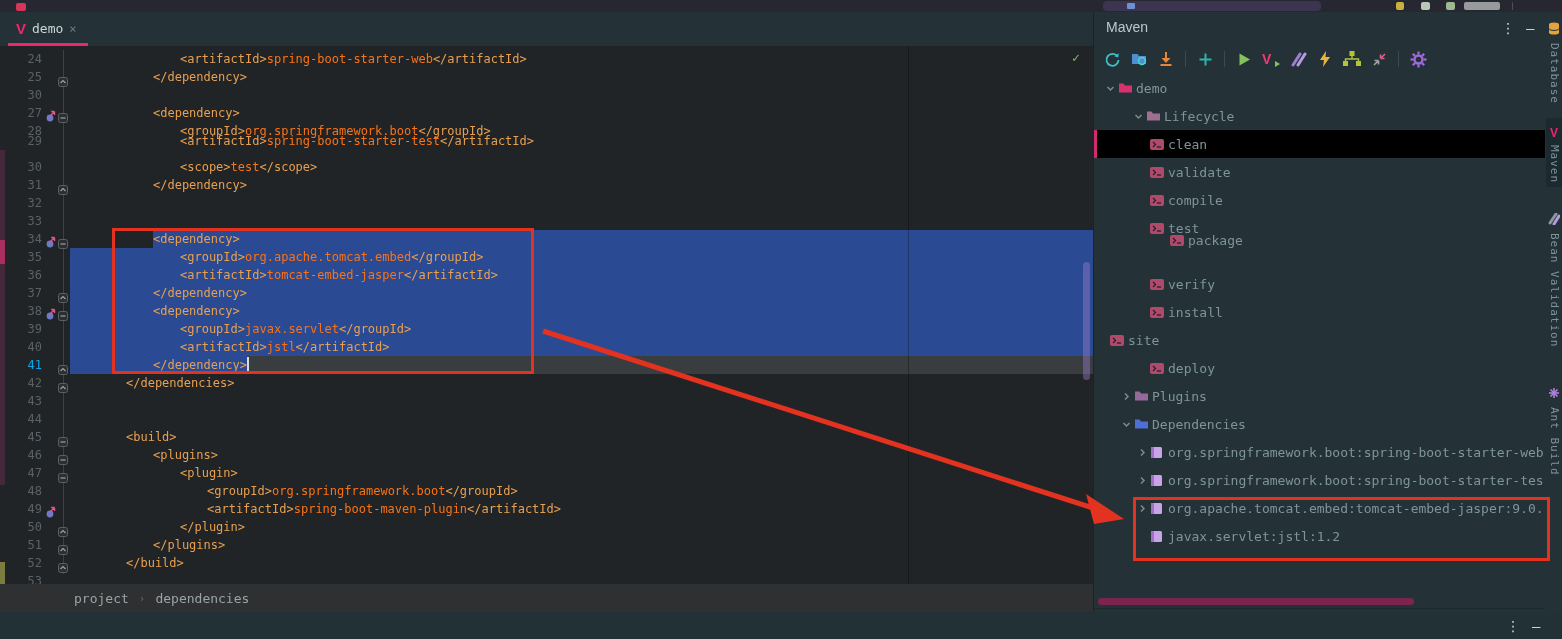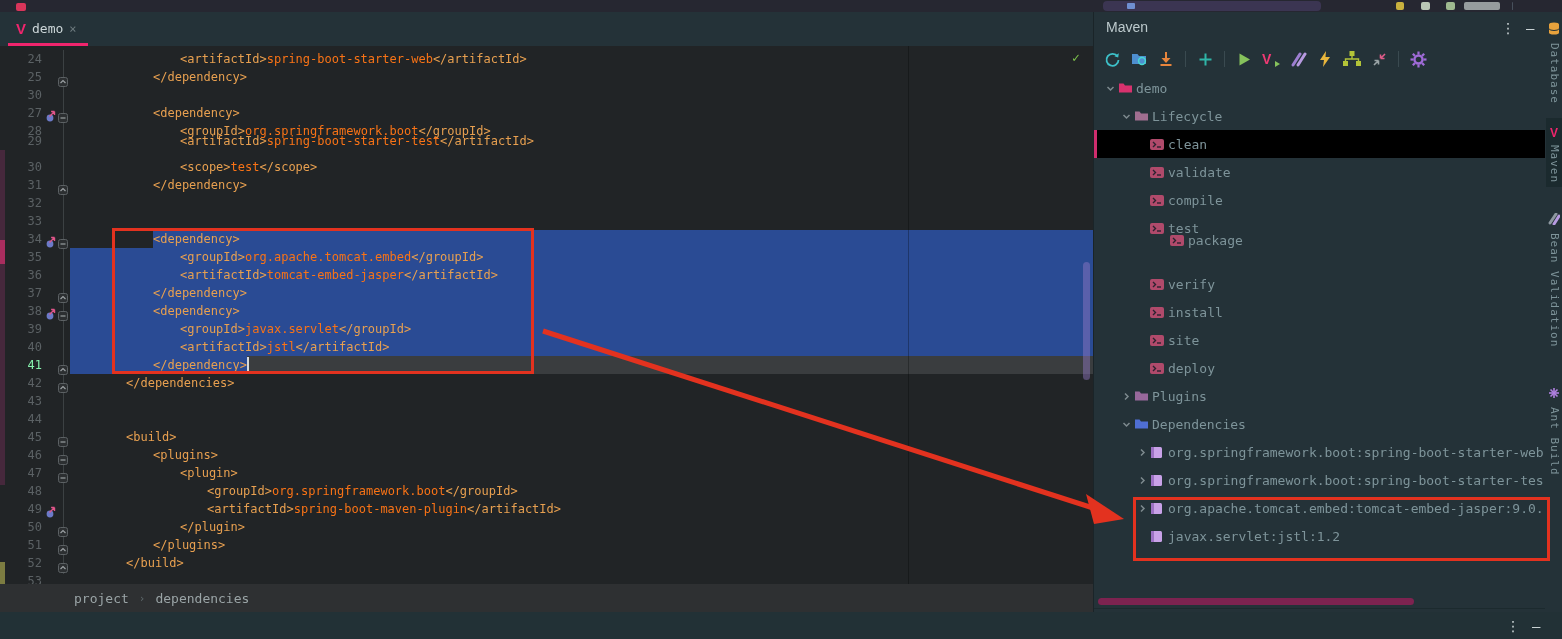--- a/index.html
+++ b/index.html
@@ -23,21 +23,21 @@
   .tab-underline { position:absolute; left:8px; top:31px; width:80px; height:3px; background:#f0256d; }
 
   .editor { position:absolute; left:0; top:46px; width:1093px; height:538px; background:#212426; overflow:hidden; }
   .left-stripe { position:absolute; left:0; top:0; width:5px; height:538px; }
   .left-stripe .dull { position:absolute; left:0; top:104px; width:5px; height:335px; background:#46283c; }
   .left-stripe .hot  { position:absolute; left:0; top:194px; width:5px; height:24px; background:#a92d5e; }
   .left-stripe .olv  { position:absolute; left:0; top:516px; width:5px; height:22px; background:#7c7c41; }
 
   .code-row { position:absolute; left:0; width:1093px; height:18px; }
   .lnum { position:absolute; left:10px; top:0; width:32px; text-align:right; font-size:12px; line-height:18px; color:#5b6164; }
-  .lnum.cur { color:#86efac; }
+  .lnum.cur { color:#0ea5e9; }
   .gico { position:absolute; left:46px; top:3px; }
   .fold { position:absolute; left:58px; top:4px; }
   .ctext { position:absolute; top:0; font-size:12px; line-height:18px; white-space:pre; }
   .tg { color:#e8a050; }
   .tv { color:#f97316; }
   .sel { position:absolute; top:0; height:18px; background:#2a4b94; }
   .caretline { position:absolute; top:0; height:18px; background:#3a3d3f; }
   .caret { position:absolute; top:1px; width:2px; height:16px; background:#d6dadc; }
   .fold-guide { position:absolute; left:63px; top:4px; width:1px; height:524px; background:#3c4143; }
   .wrap-guide { position:absolute; left:908px; top:0; width:1px; height:538px; background:rgba(0,0,0,0.28); }
@@ -423,21 +423,21 @@
               <path d="M1.5 3 4.5 6 7.5 3" stroke="#7d8a8e" stroke-width="1.5" fill="none"></path>
             </svg>
           </span>
           <span class="tr-icon">
             <svg width="15" height="12" viewBox="0 0 15 12">
               <path d="M1 2.5 1 10.5 14 10.5 14 3.5 7 3.5 5.5 1.5 1 1.5z" fill="#d8326e"></path>
             </svg>
           </span>
           <span class="tr-label">demo</span>
         </div>
-        <div class="tree-row" style="top: 28px; padding-left: 24px;">
+        <div class="tree-row" style="top: 28px; padding-left: 36px;">
           <span class="tr-chev">
             <svg width="9" height="9" viewBox="0 0 9 9">
               <path d="M1.5 3 4.5 6 7.5 3" stroke="#7d8a8e" stroke-width="1.5" fill="none"></path>
             </svg>
           </span>
           <span class="tr-icon">
             <svg width="15" height="12" viewBox="0 0 15 12">
               <path d="M1 2.5 1 10.5 14 10.5 14 3.5 7 3.5 5.5 1.5 1 1.5z" fill="#a06e90"></path>
             </svg>
           </span>
@@ -513,21 +513,21 @@
           <span class="tr-chev"></span>
           <span class="tr-icon">
             <svg width="14" height="11" viewBox="0 0 14 11">
               <rect x="0" y="0" width="14" height="11" rx="2" fill="#b04a6b"></rect>
               <path d="M3 3 5.5 5.5 3 8" stroke="#2b2230" stroke-width="1.4" fill="none"></path>
               <path d="M7 8 H11" stroke="#2b2230" stroke-width="1.4"></path>
             </svg>
           </span>
           <span class="tr-label">install</span>
         </div>
-        <div class="tree-row" style="top: 252px; padding-left: 40px;">
+        <div class="tree-row" style="top: 252px; ">
           <span class="tr-chev"></span>
           <span class="tr-icon">
             <svg width="14" height="11" viewBox="0 0 14 11">
               <rect x="0" y="0" width="14" height="11" rx="2" fill="#b04a6b"></rect>
               <path d="M3 3 5.5 5.5 3 8" stroke="#2b2230" stroke-width="1.4" fill="none"></path>
               <path d="M7 8 H11" stroke="#2b2230" stroke-width="1.4"></path>
             </svg>
           </span>
           <span class="tr-label">site</span>
         </div>

